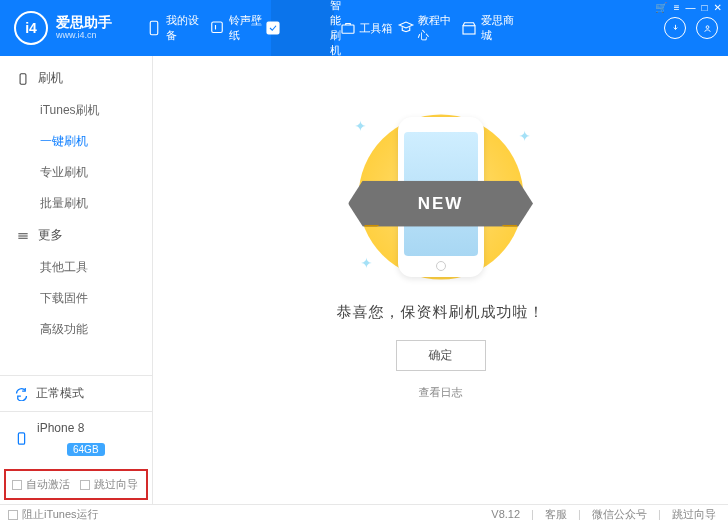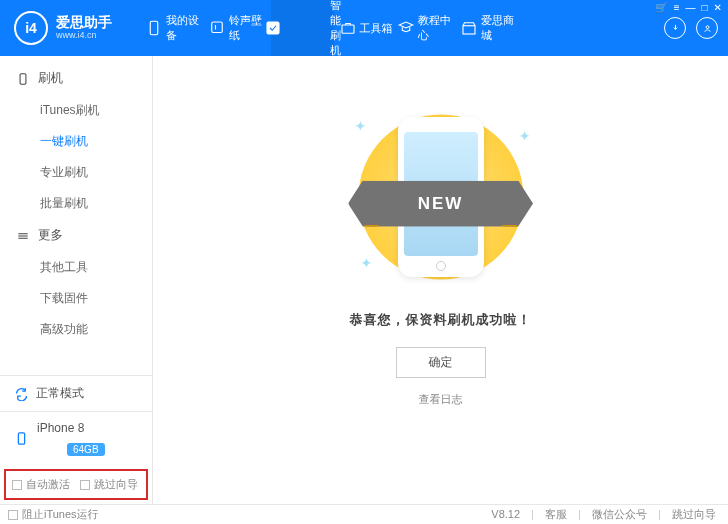--- a/index.html
+++ b/index.html
@@ -166,25 +166,24 @@
   .ribbon::before, .ribbon::after{
     content:''; position:absolute; bottom:-10px; width:16px;height:12px; background:#cc8f00;
   }
   .ribbon::before{ left:16px; clip-path: polygon(0 0,100% 0,0 100%);}
   .ribbon::after{ right:16px; clip-path: polygon(0 0,100% 0,100% 100%);}
   .sparkle { position:absolute; color:#a5e1f7; font-size:14px;}
   .s1{top:4px; left:24px;}
   .s2{top:14px; right:20px;}
   .s3{bottom:8px; left:30px;}
   .success-title {
-    margin-top: 32px;
-    font-size: 13px;
+    margin-top: 24px;
+    font-size: 15px;
     color:#444;
     letter-spacing: 1px;
-    font-weight: bold;
   }
   .ok-btn {
     margin-top: 18px;
     border:1px solid #ccc;
     background:#fff;
     padding: 6px 32px;
     font-size: 12px;
     color:#555;
     cursor:pointer;
   }

